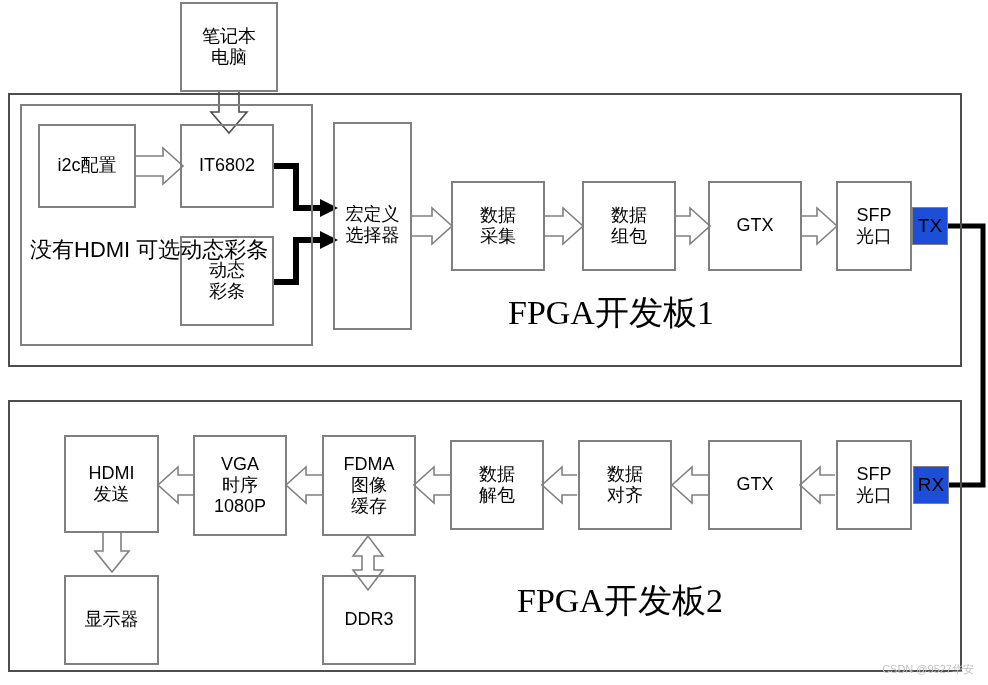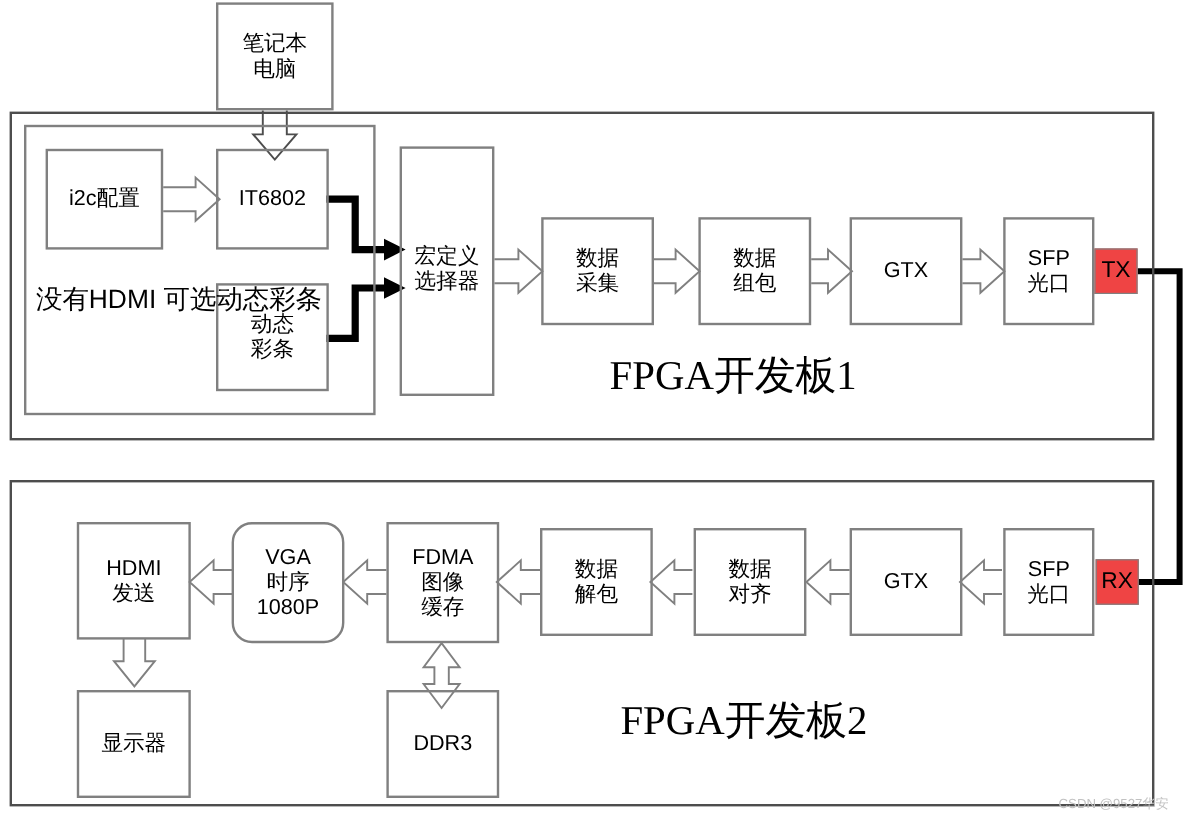--- a/index.html
+++ b/index.html
@@ -49,21 +49,21 @@
     position: absolute;
     box-sizing: border-box;
     border: 2px solid #808080;
     background: transparent;
     z-index: 2;
   }
   .port-box {
     position: absolute;
     box-sizing: border-box;
     border: 1px solid #808080;
-    background: #ef4444;
+    background: #1d4ed8;
     display: flex;
     align-items: center;
     justify-content: center;
     font-size: 19px;
     color: #000;
     z-index: 6;
   }
   .note {
     position: absolute;
     color: #000;
@@ -226,21 +226,21 @@
   <div class="box" style="left:322px; top:435px; width:94px; height:101px;">
     <span class="ln">FDMA</span>
     <span class="ln">图像</span>
     <span class="ln">缓存</span>
   </div>
 
   <div class="box" style="left:322px; top:575px; width:94px; height:90px;">
     <span class="ln">DDR3</span>
   </div>
 
-  <div class="box" style="left:193px; top:435px; width:94px; height:101px;border-radius:17px;">
+  <div class="box" style="left:193px; top:435px; width:94px; height:101px;">
     <span class="ln">VGA</span>
     <span class="ln">时序</span>
     <span class="ln">1080P</span>
   </div>
 
   <div class="box" style="left:64px; top:575px; width:95px; height:90px;">
     <span class="ln">显示器</span>
   </div>
 
   <div class="box" style="left:64px; top:435px; width:95px; height:98px;">

